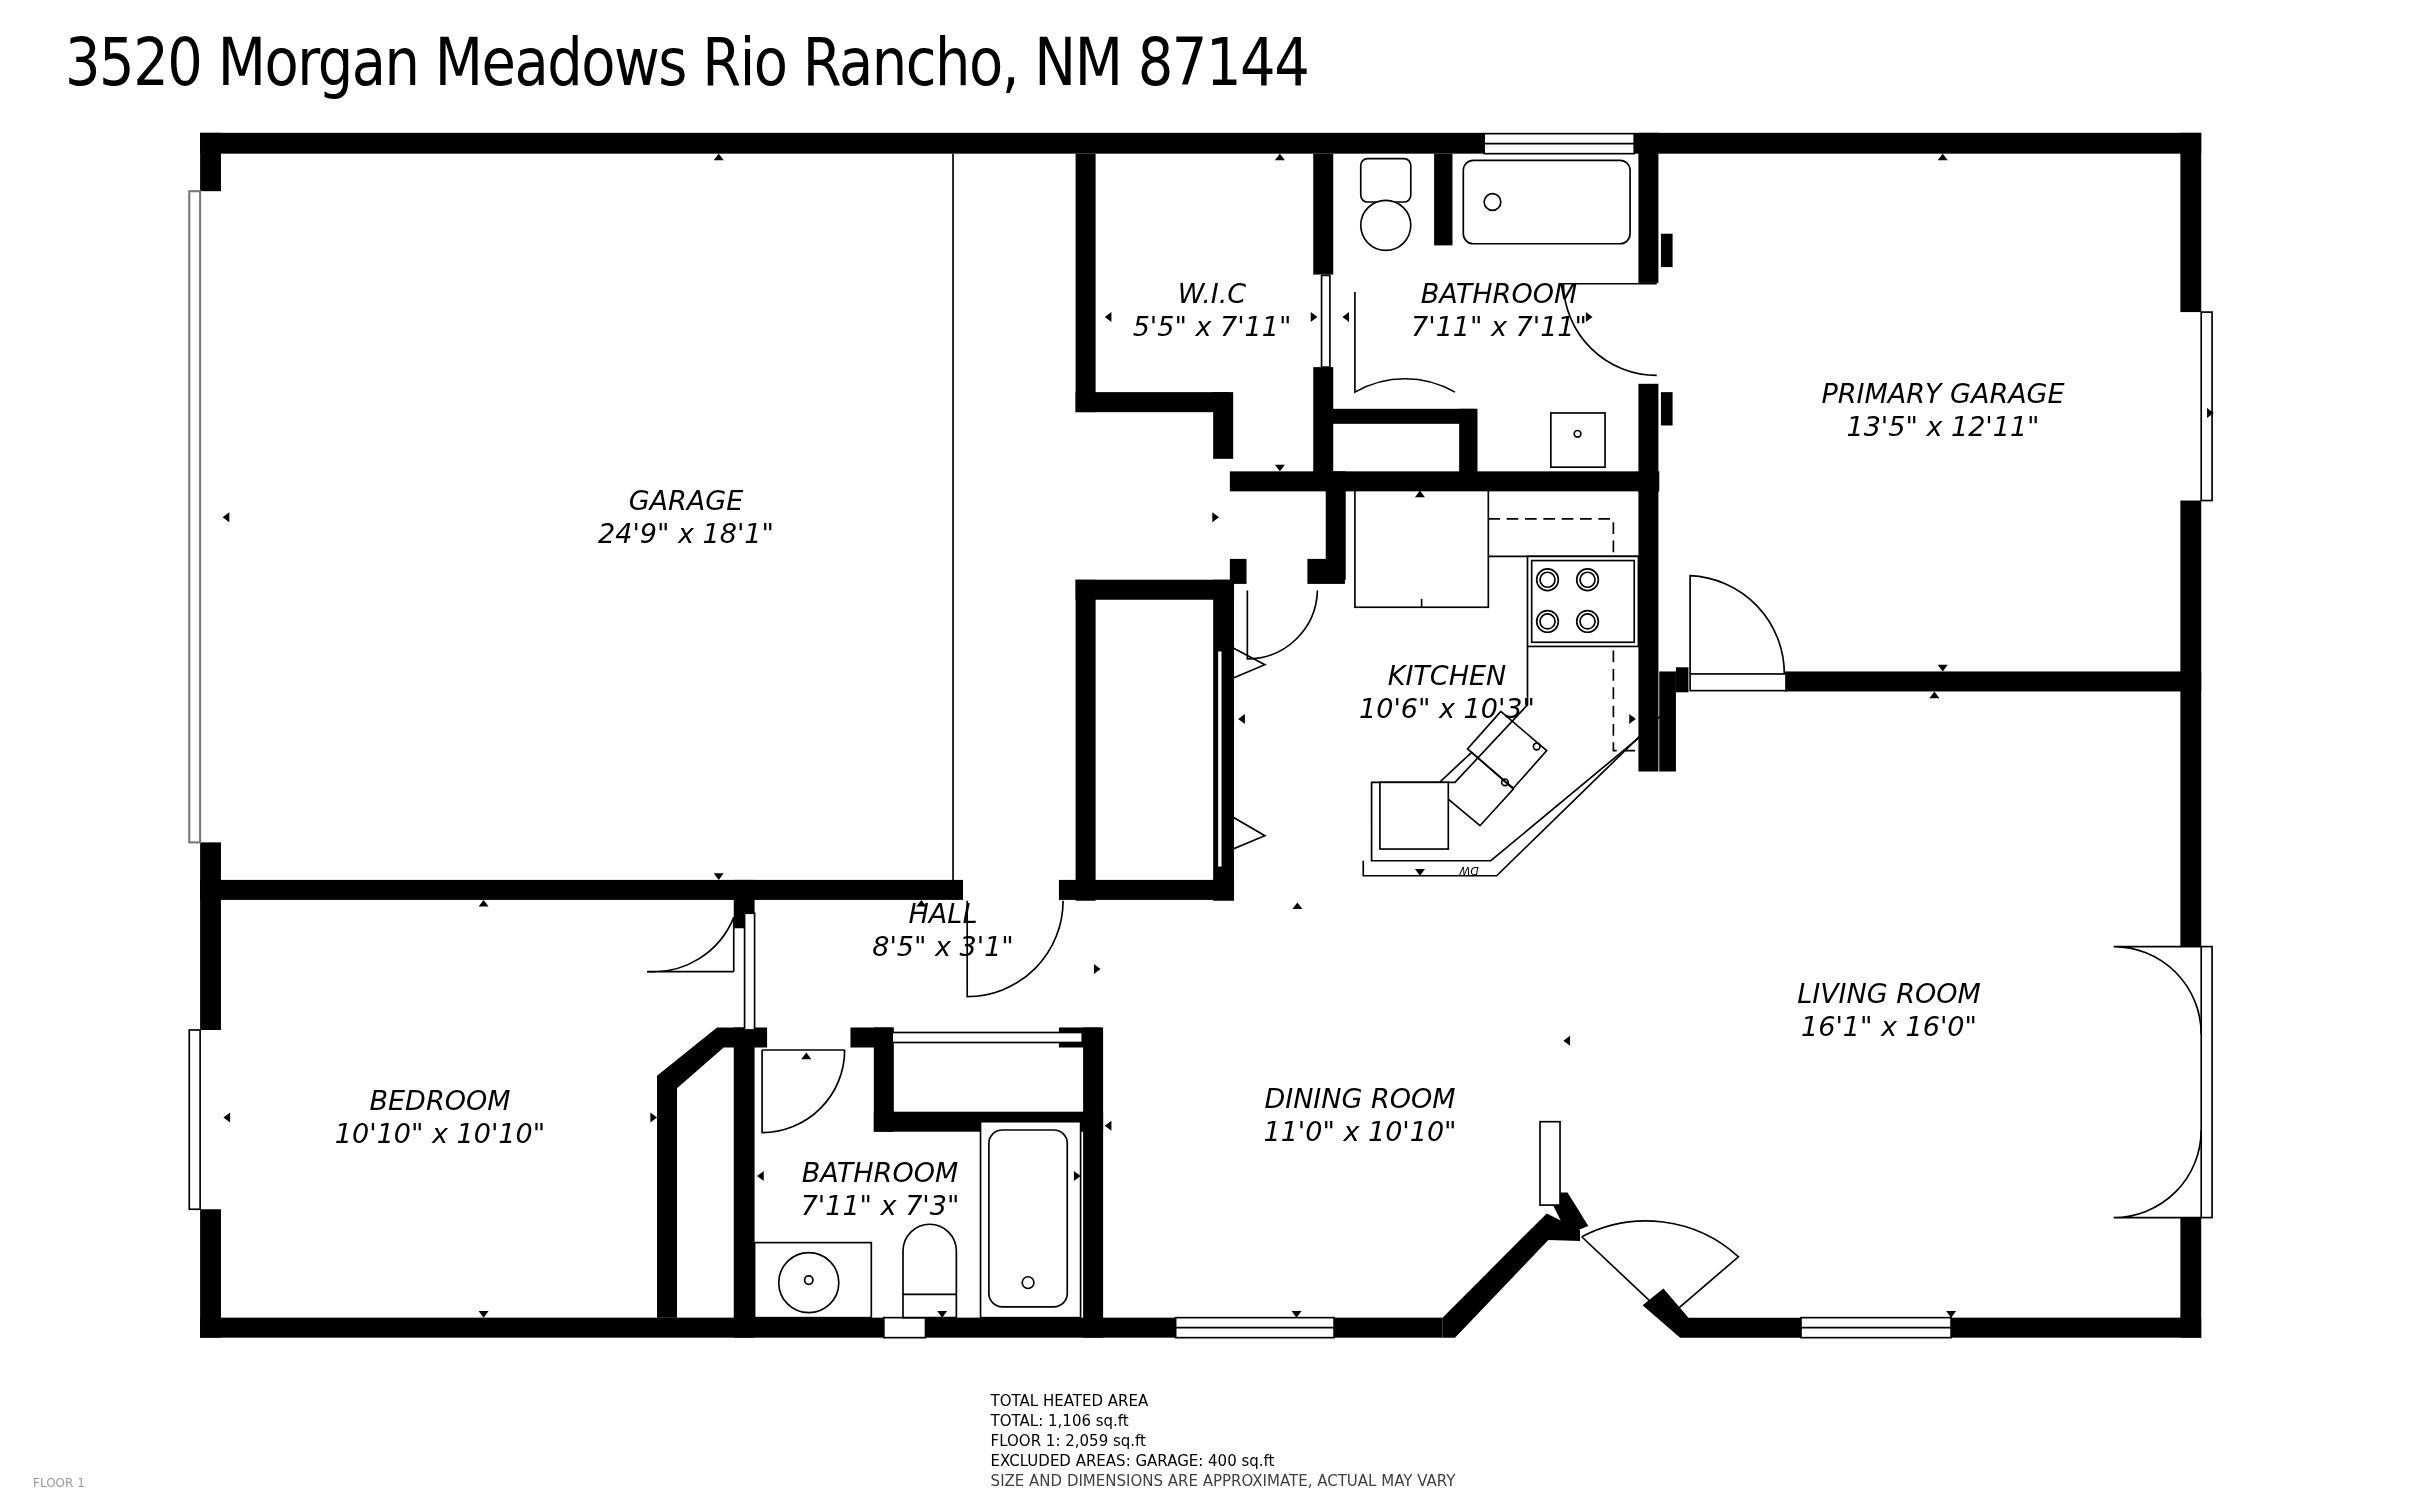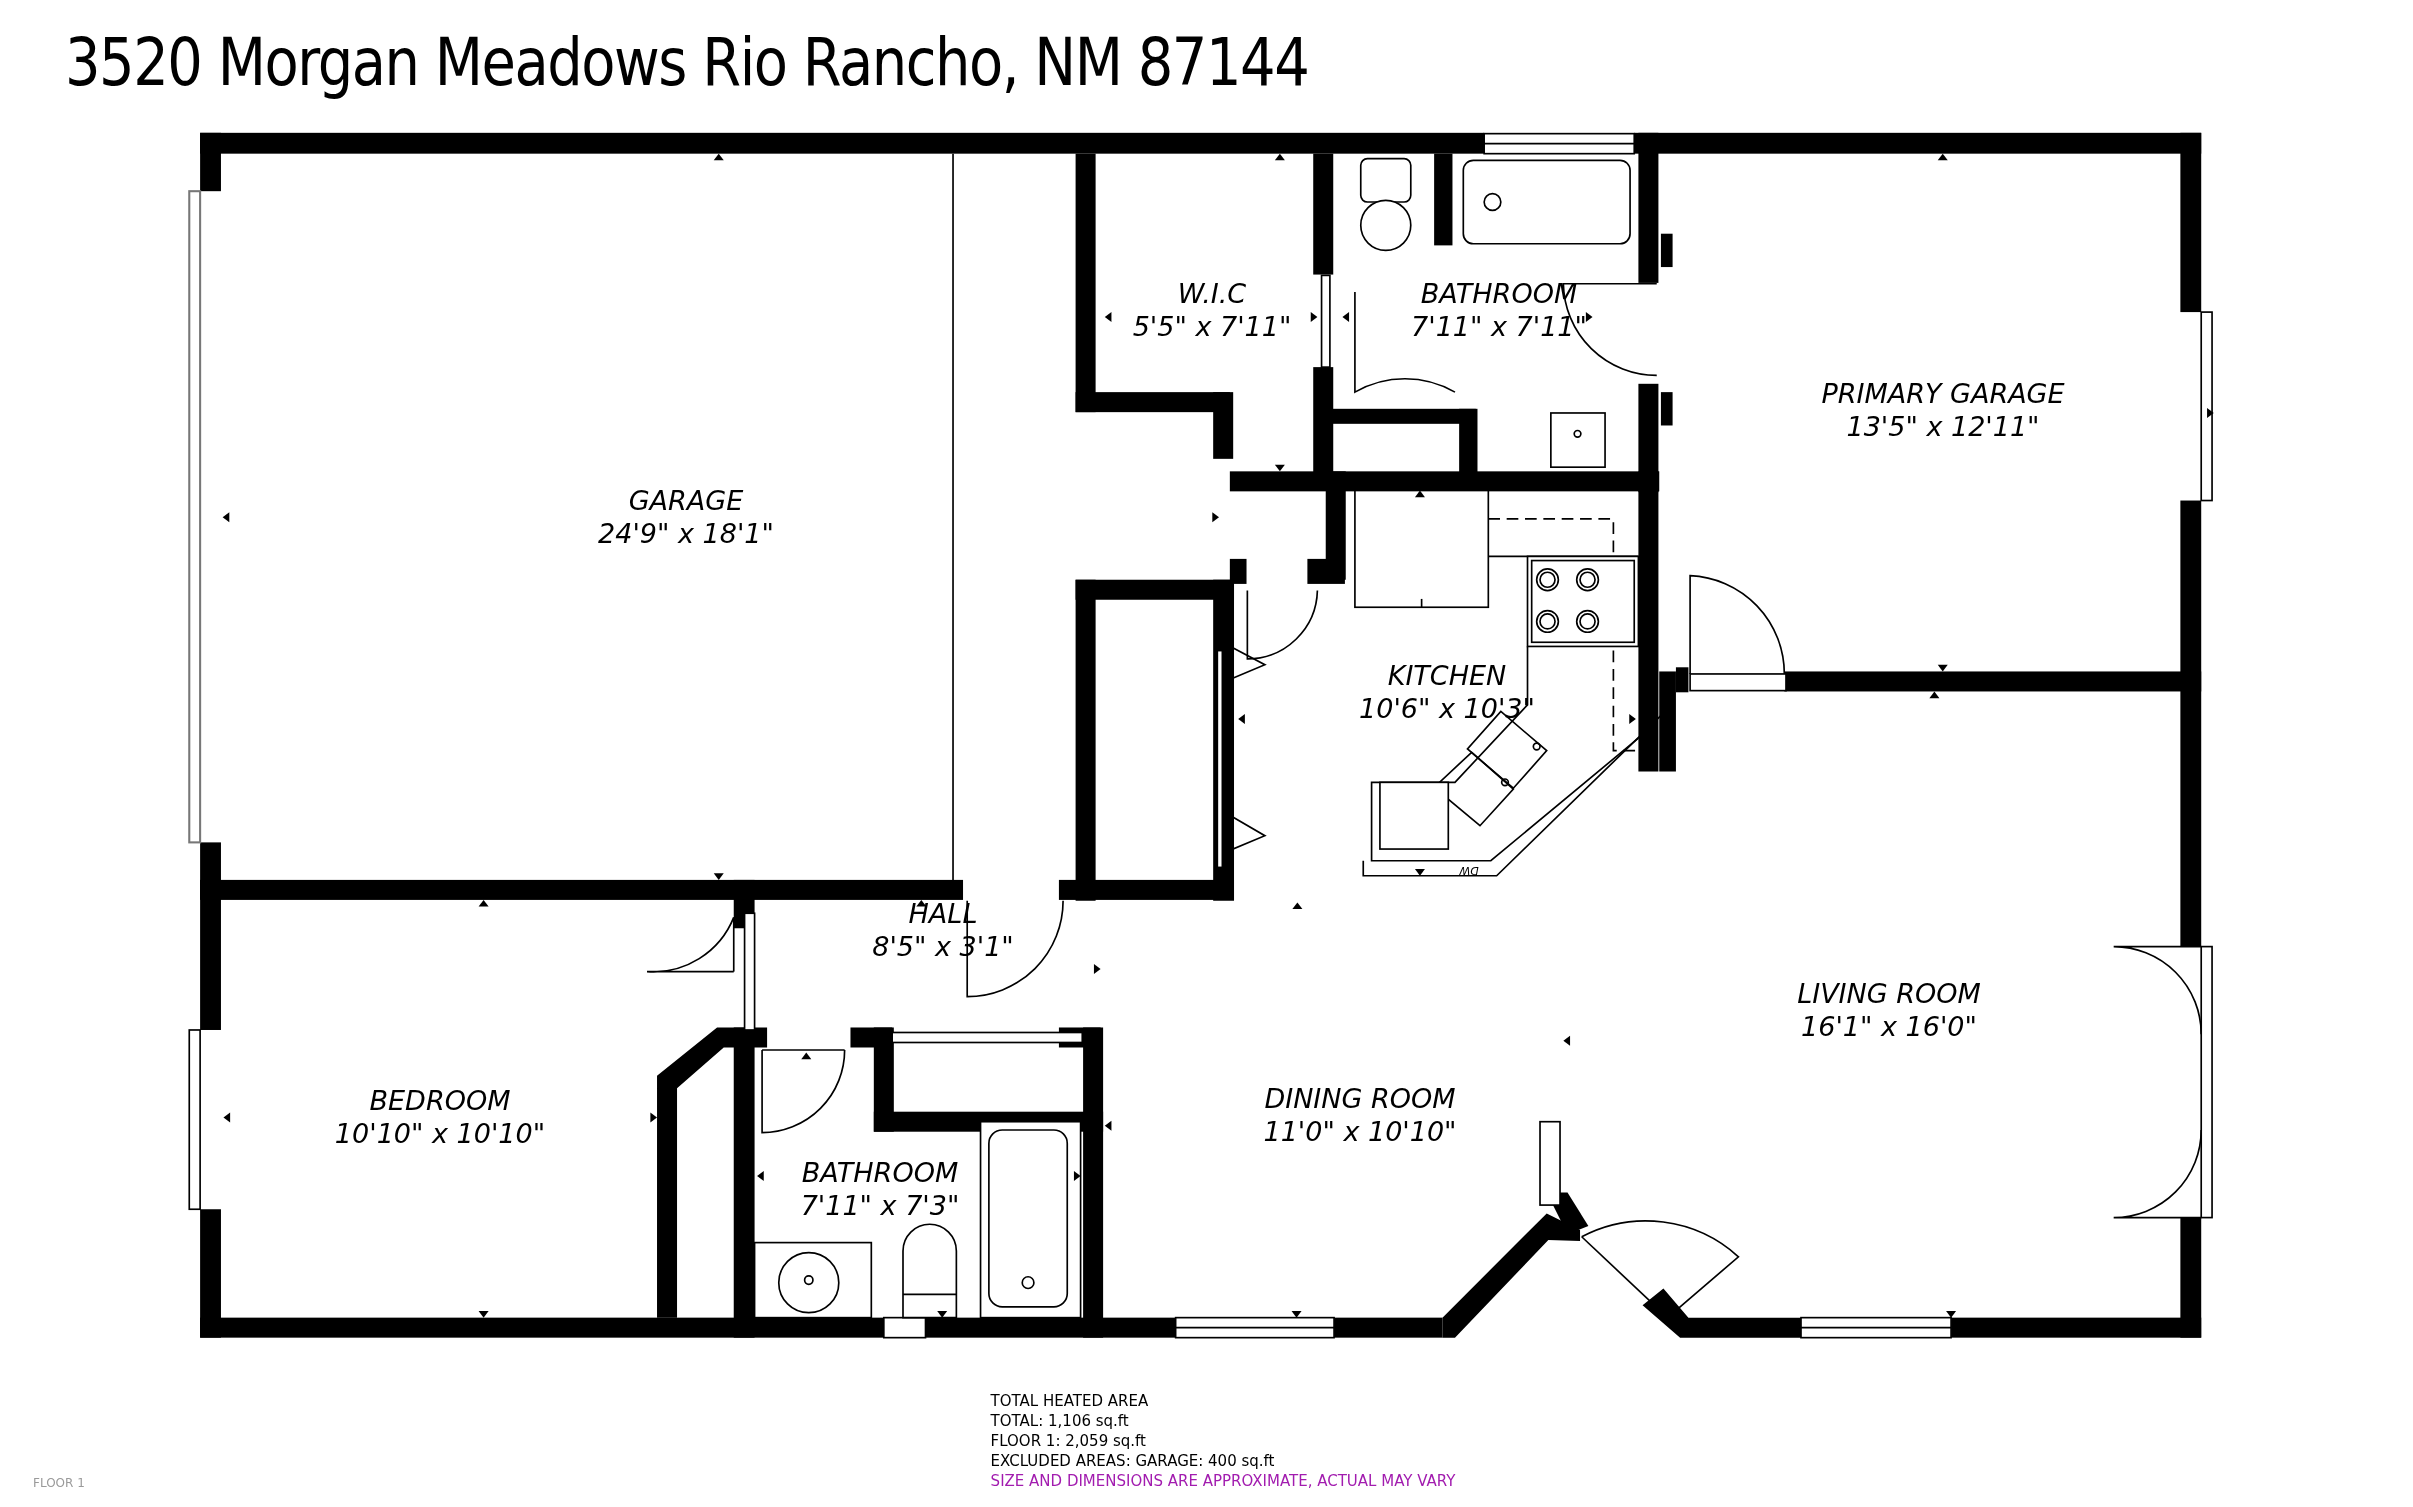--- a/index.html
+++ b/index.html
@@ -14,21 +14,21 @@
   .thinfill { fill: #fff; stroke: #000; stroke-width: 2; }
   .dash { fill: none; stroke: #000; stroke-width: 2; stroke-dasharray: 14 8; }
   .grey { fill: #fff; stroke: #777; stroke-width: 2.5; }
   .mk { fill: #000; }
   .room-label { position: absolute; text-align: center; font-size: 27px; line-height: 33px;
                 white-space: nowrap; transform: translateX(-50%); font-style: italic; }
   .room-label span { display: block; }
   .summary { position: absolute; left: 1223px; top: 1391px; transform: translateX(-50%);
              font-size: 15px; line-height: 20px; white-space: nowrap;
              font-family: "DejaVu Sans", sans-serif; }
-  .summary .disclaimer { color: #a21caf; }
+  .summary .disclaimer { color: #404040; }
   .floor-label { position: absolute; left: 33px; top: 1476px; font-size: 12px; color: #9a9a9a; }
 </style>
 </head>
 <body>
 
 <div class="title">3520 Morgan Meadows Rio Rancho, NM 87144</div>
 
 <svg class="plan" width="2413" height="1508" viewBox="0 0 2894 1808" xmlns="http://www.w3.org/2000/svg">
 
   <g>

